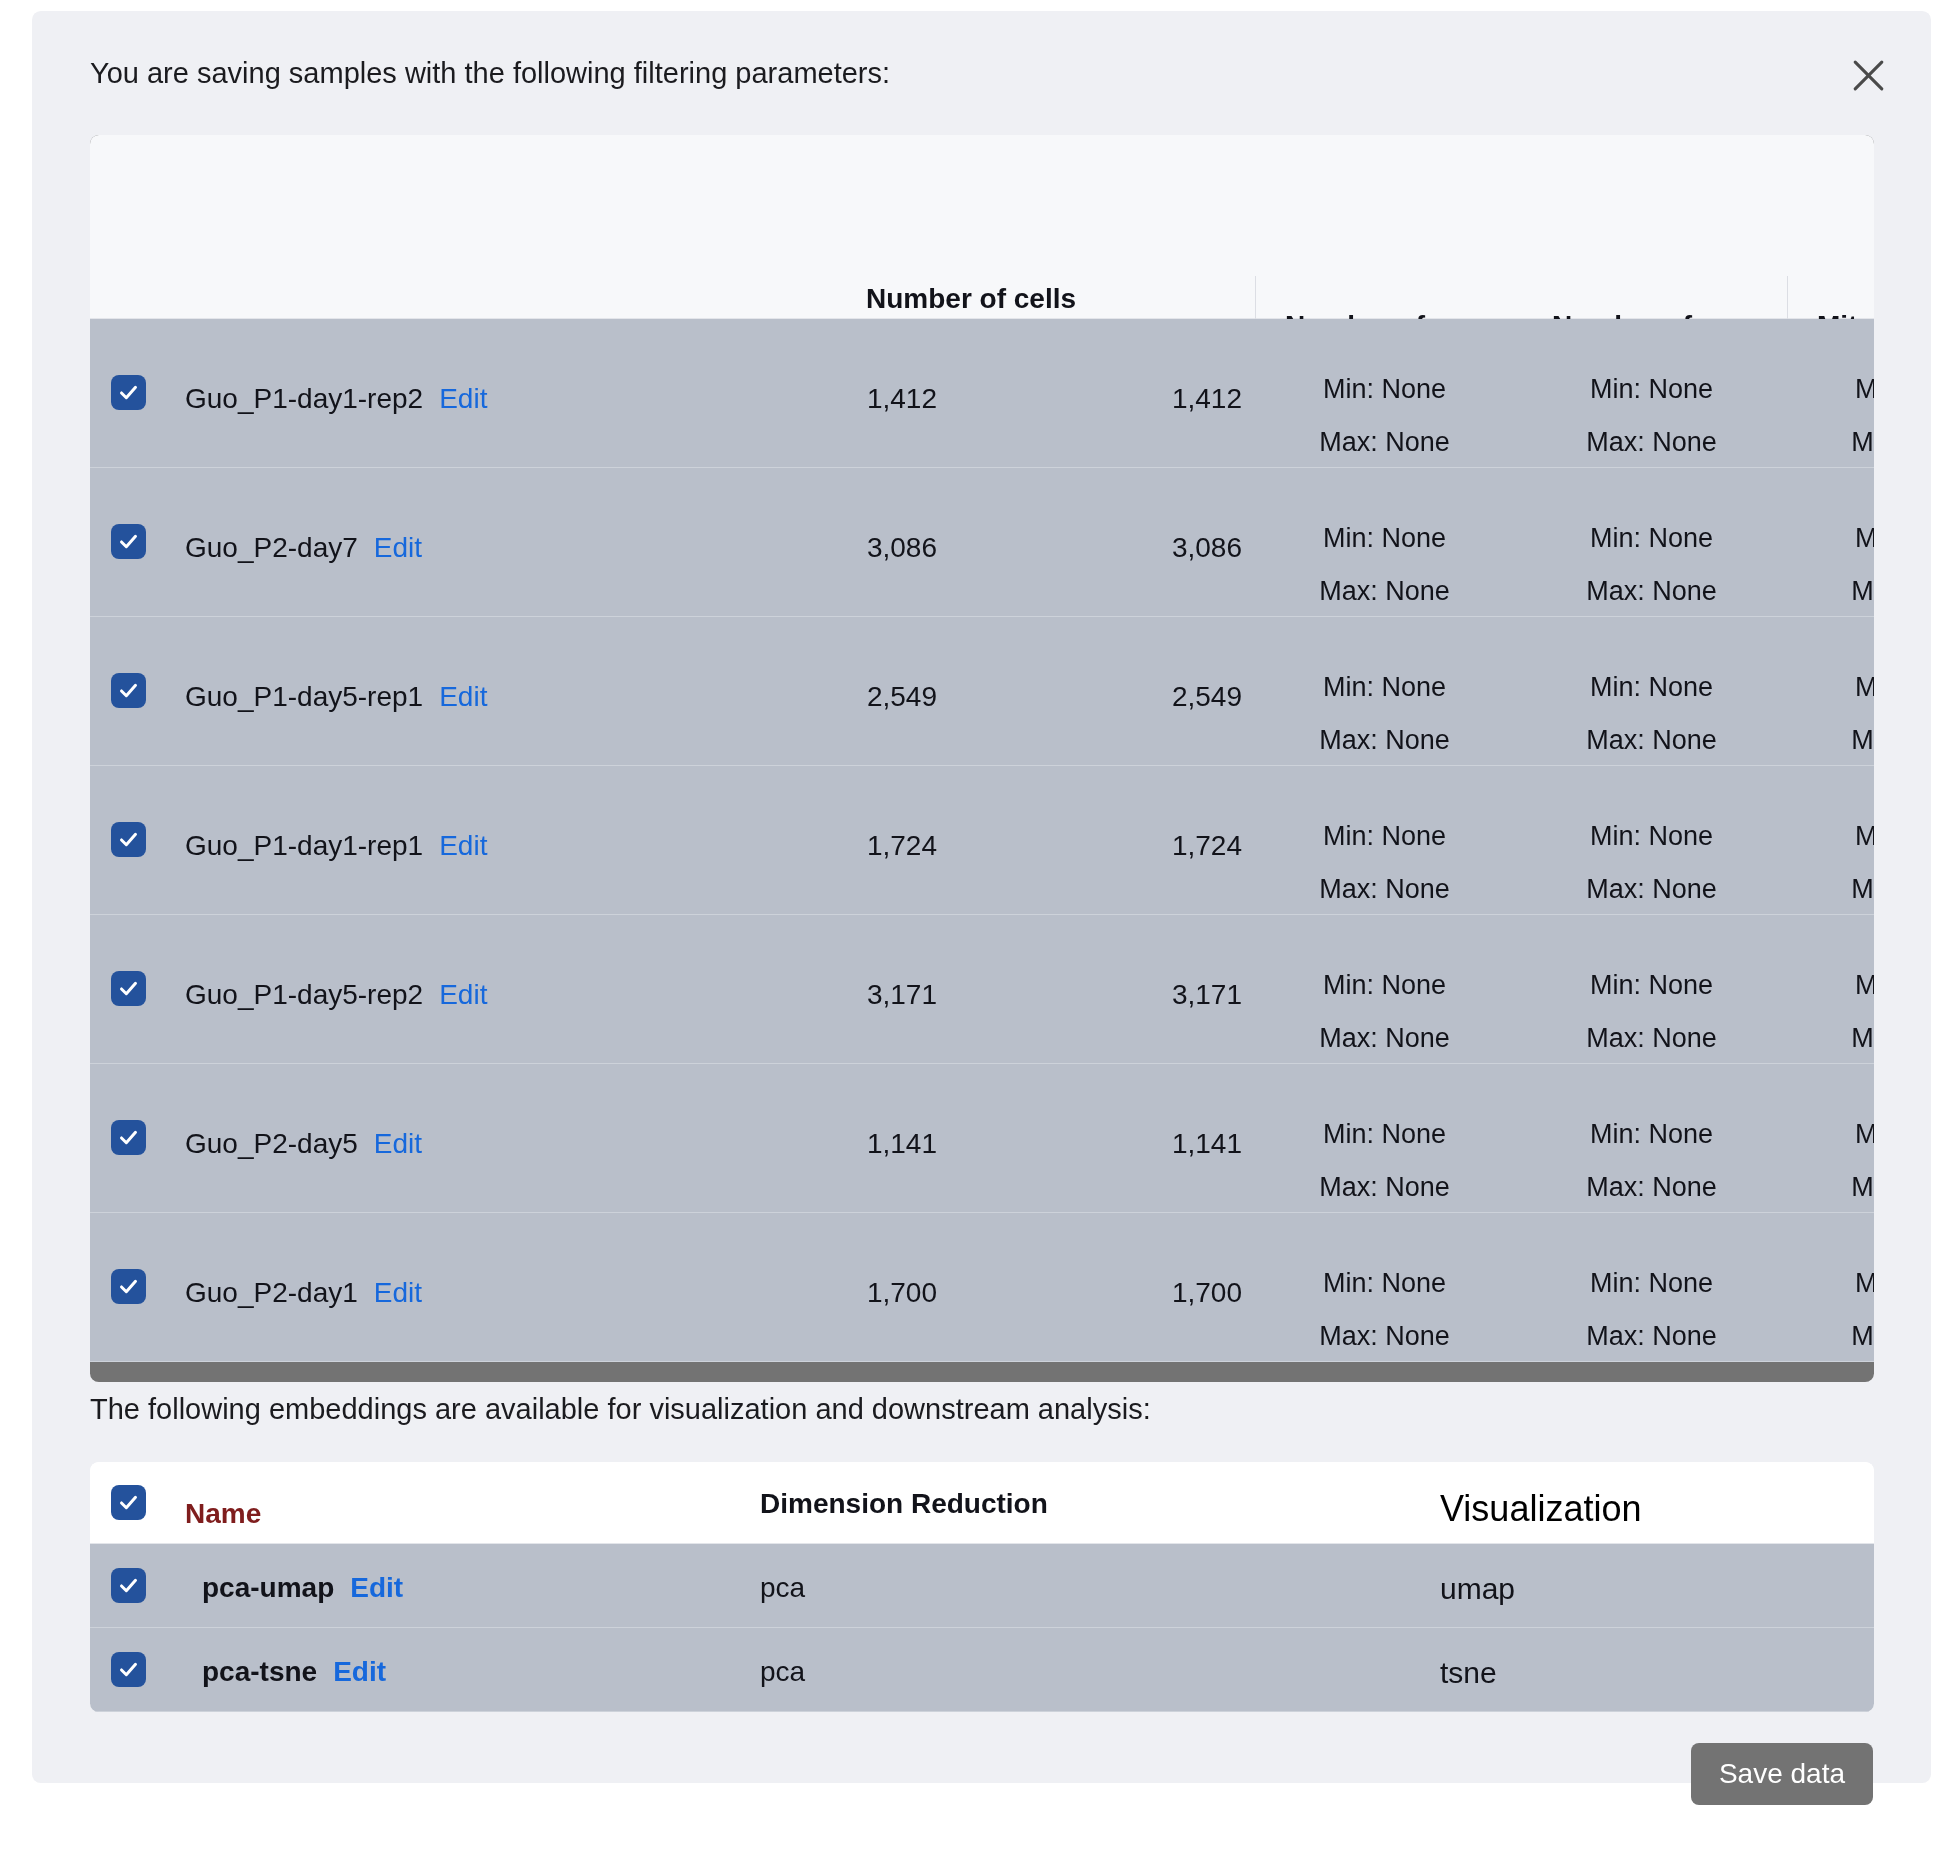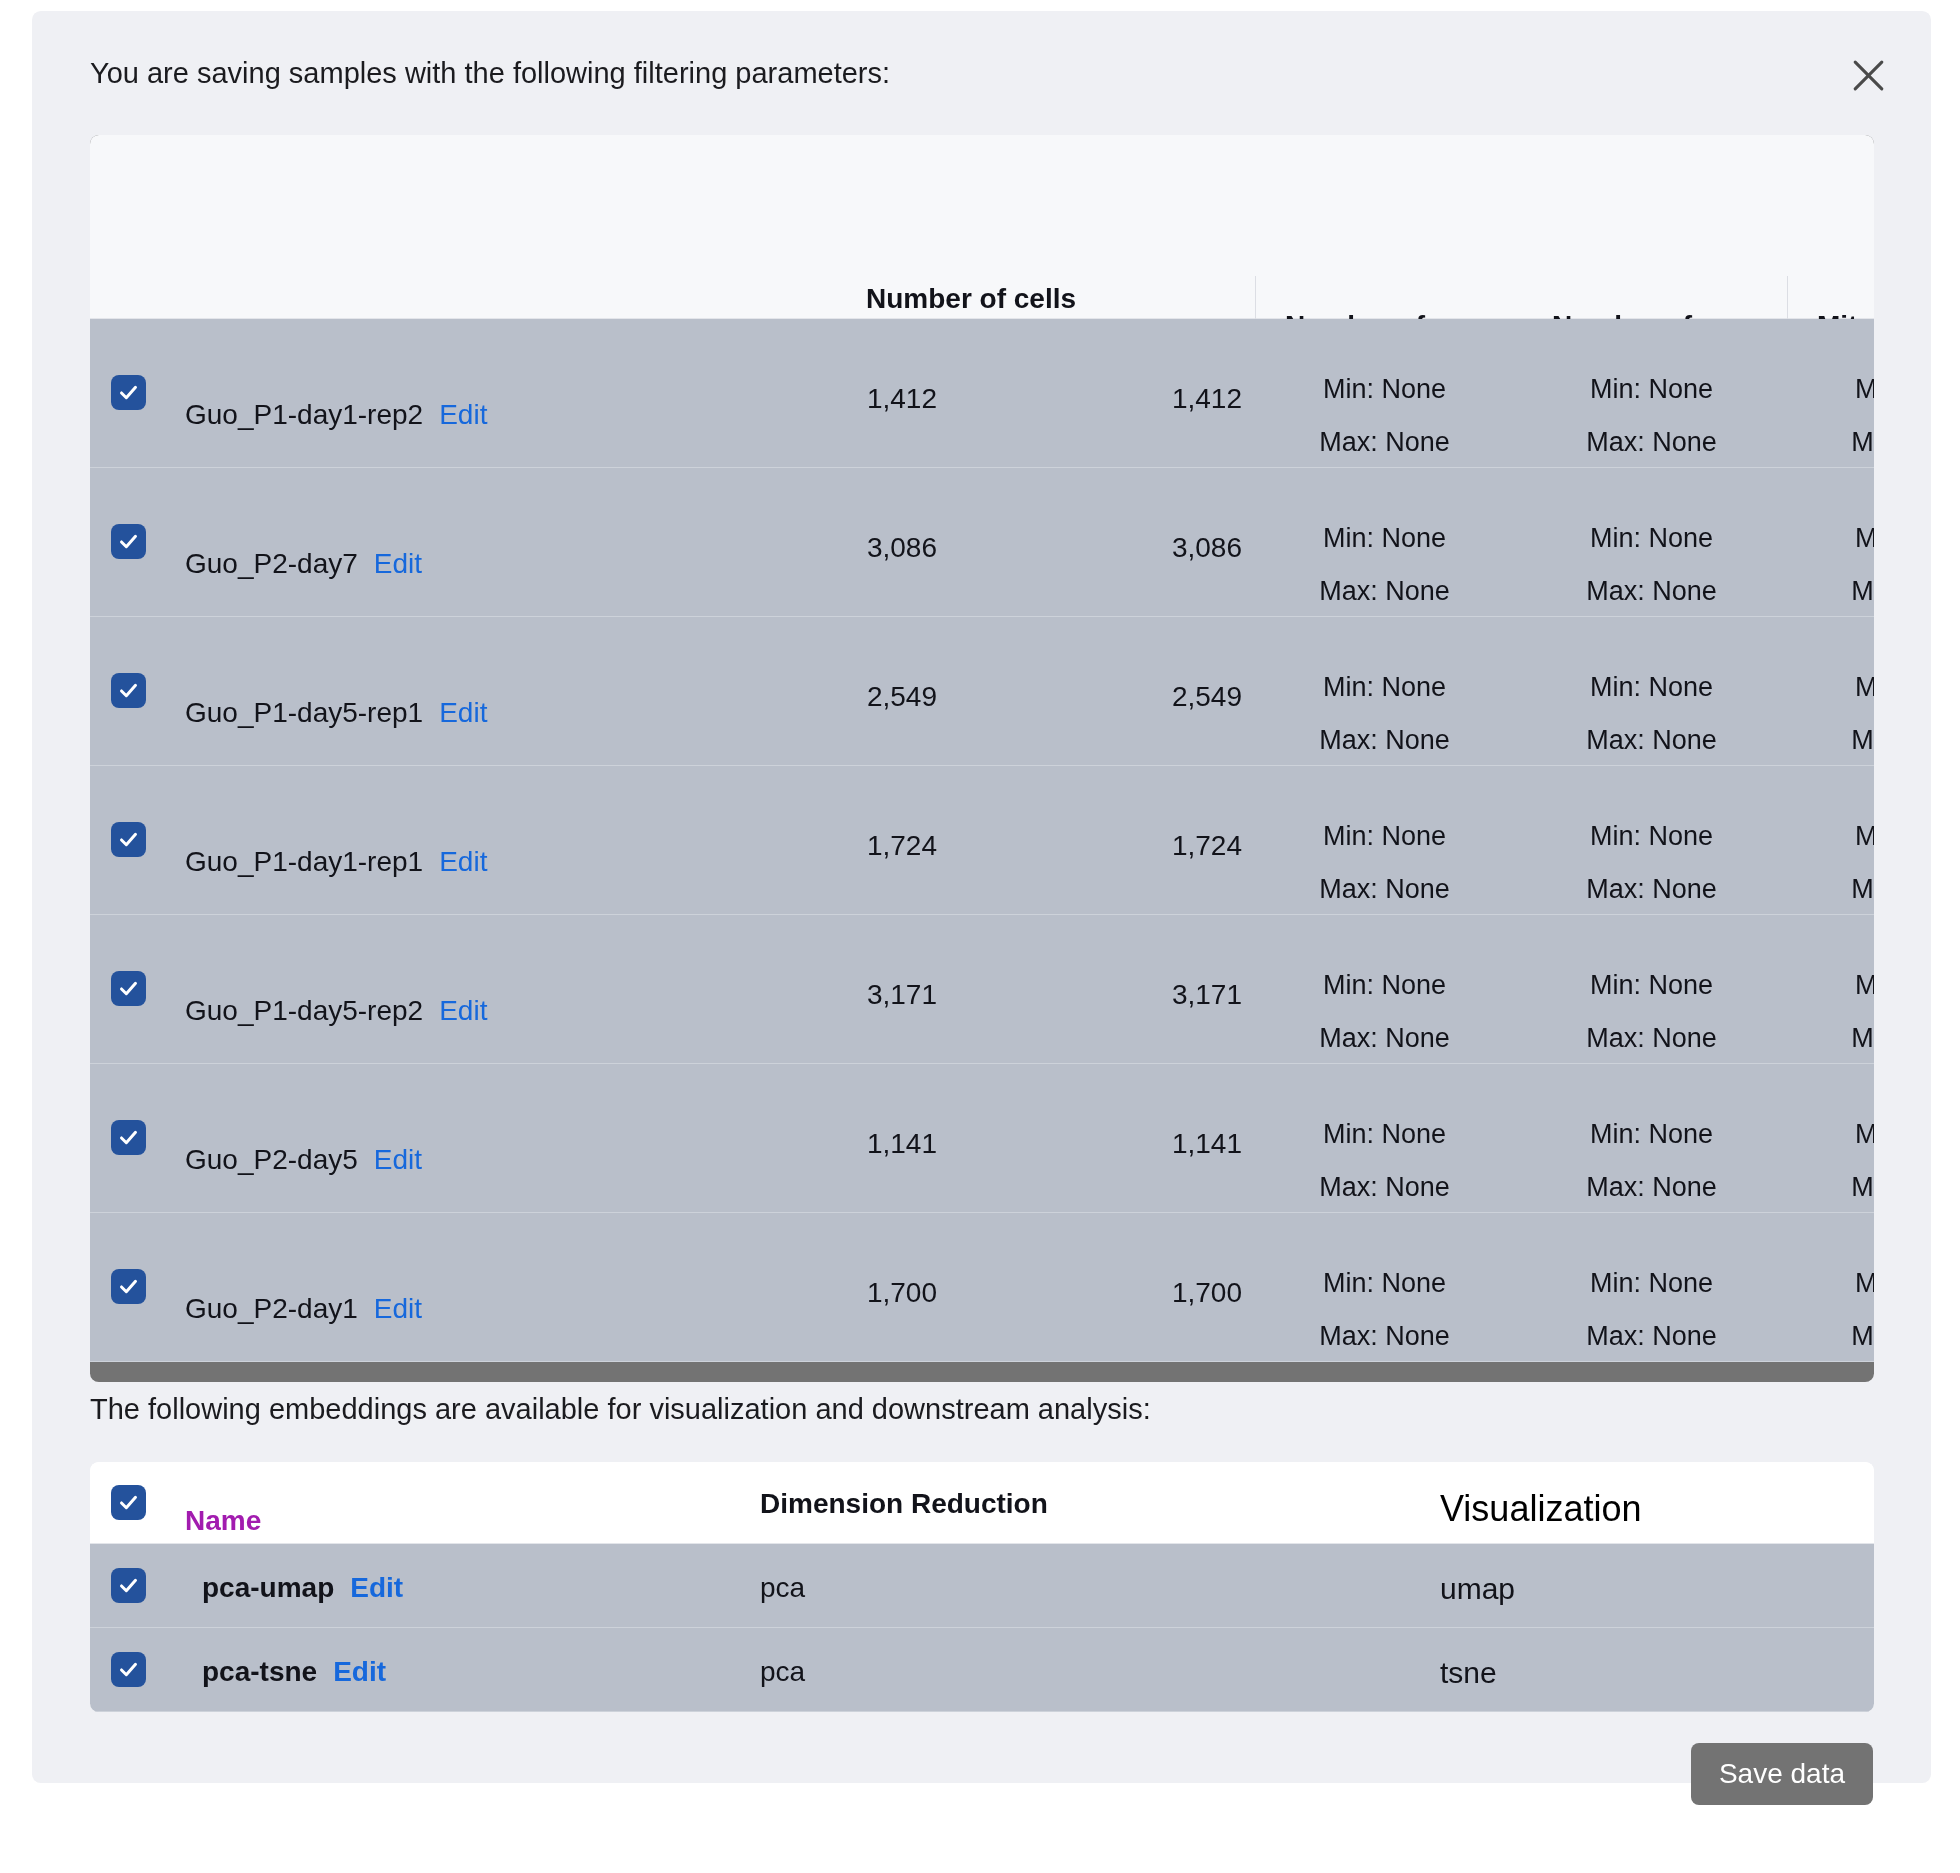--- a/index.html
+++ b/index.html
@@ -162,21 +162,21 @@
     border-bottom: 0.9px solid #cdd2da;
   }
   .srow .cell-check {
     position: absolute;
     left: 21px;
     top: 56px;
   }
   .srow .cell-name {
     position: absolute;
     left: 95px;
-    top: 80px;
+    top: 64px;
     font-size: 28px;
     color: #12131a;
     white-space: nowrap;
   }
   .srow .edit-link {
     color: #1668dc;
     font-size: 28px;
     cursor: pointer;
     margin-left: 16px;
   }
@@ -232,24 +232,24 @@
   .emb-header {
     position: relative;
     height: 82px;
     background: #ffffff;
     border-bottom: 0.9px solid #e3e5ea;
   }
   .emb-header .chk-wrap { position: absolute; left: 21px; top: 23px; }
   .emb-h-name {
     position: absolute;
     left: 95px;
-    top: 43px;
-    font-size: 28px;
-    font-weight: bold;
-    color: #a21caf;
+    top: 36px;
+    font-size: 28px;
+    font-weight: bold;
+    color: #7f1d1d;
   }
   .emb-h-dim {
     position: absolute;
     left: 670px;
     top: 26.5px;
     font-size: 28px;
     font-weight: bold;
     color: #12131a;
   }
   .emb-h-vis {

